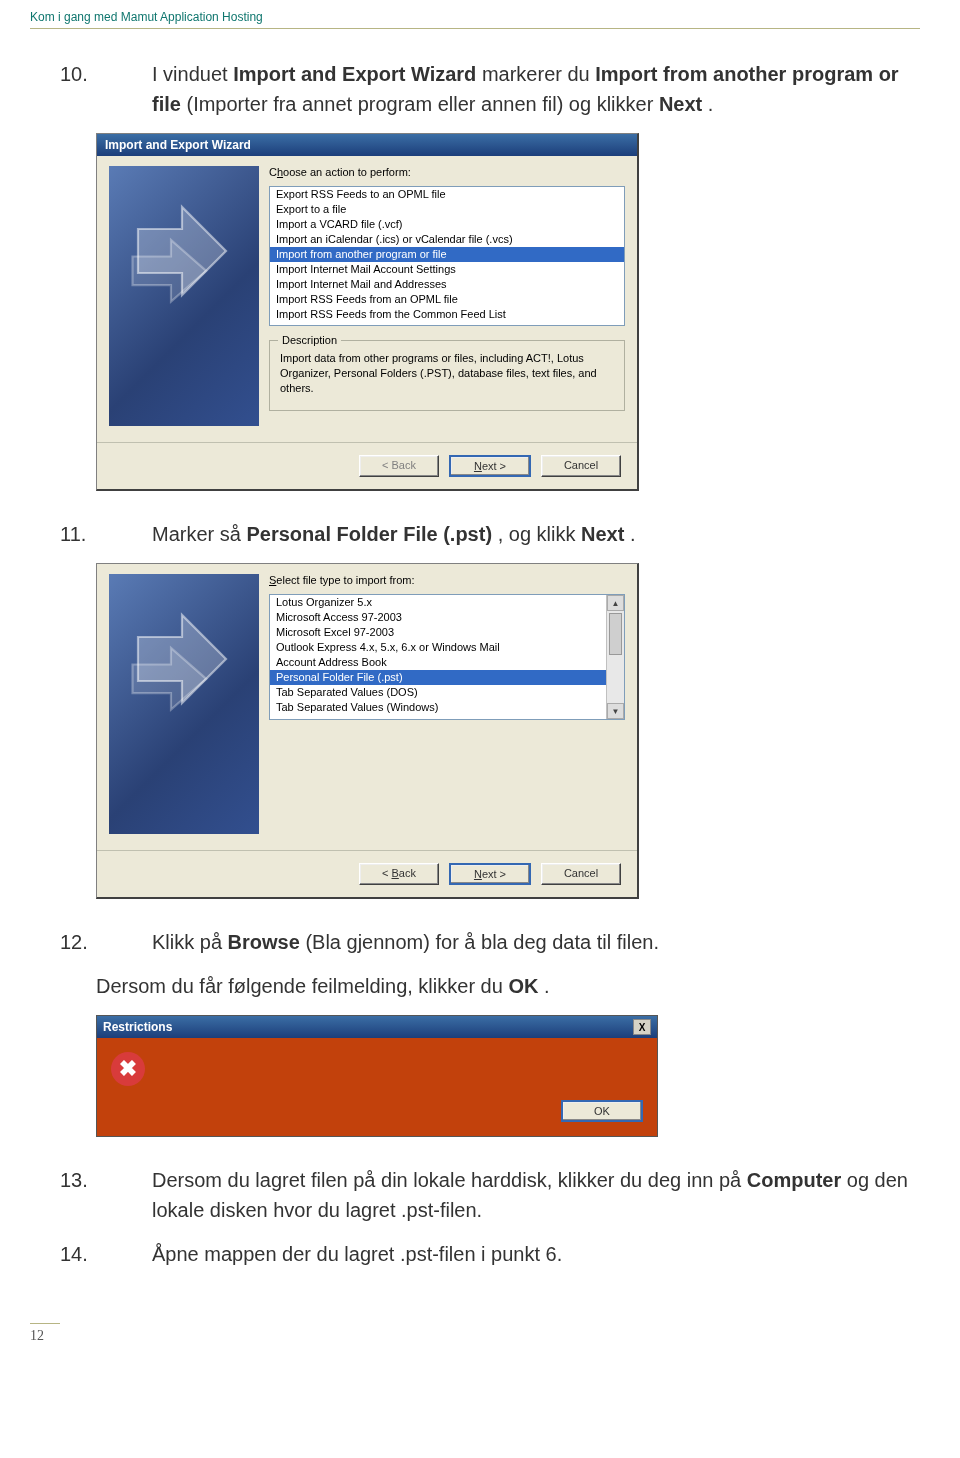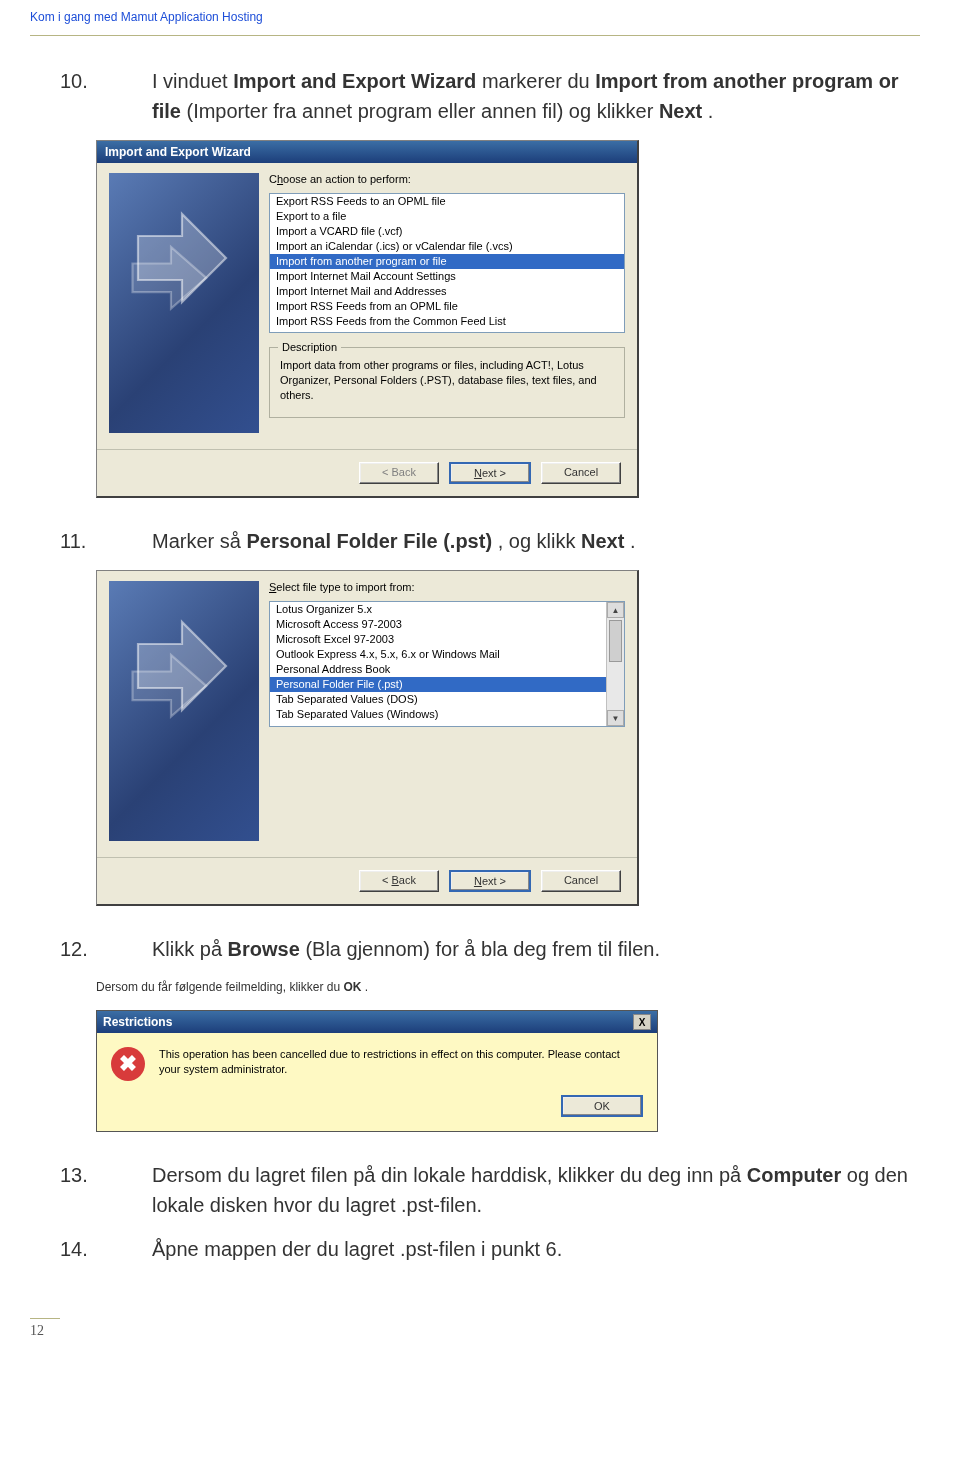--- a/index.html
+++ b/index.html
@@ -8,39 +8,39 @@
     background: #fff;
     font-family: Arial, Helvetica, sans-serif;
     color: #333;
     width: 960px;
   }
   .page {
     padding: 10px 40px 40px 60px;
   }
   .header-line {
     font-size: 12px;
-    color: #1d4ed8;
+    color: #0f766e;
     border-bottom: 1px solid #b7b584;
-    padding-bottom: 11px;
+    padding-bottom: 4px;
     margin-bottom: 30px;
     margin-left: -30px;
   }
   .step {
     font-size: 20px;
     line-height: 1.5;
     margin-left: 0px;
     margin-bottom: 14px;
     display: flex;
     gap: 20px;
   }
   .step-num { min-width: 28px; }
   .step-text { flex: 1; margin-left: 44px; }
   .bold { font-weight: bold; }
   .indent-text {
-    font-size: 12px;
+    font-size: 20px;
     line-height: 1.5;
     margin-left: 36px;
     margin-bottom: 14px;
   }
   
   .dialog {
     background: #ece9d8;
     border: 1px solid #808080;
     border-right: 2px solid #404040;
     border-bottom: 2px solid #404040;
@@ -124,21 +124,21 @@
     background: #ece9d8;
     border: 1px solid #404040;
     border-top-color: #fff;
     border-left-color: #fff;
     box-shadow: inset -1px -1px 0 #888, inset 1px 1px 0 #eee;
   }
   .winbtn.disabled { color: #808080; }
   .winbtn.default { border: 2px solid #3468b3; }
   
   .msgdlg {
-    background: #fef9c3;
+    background: #c2410c;
     border: 1px solid #555;
     margin: 8px 0 28px 36px;
     width: 560px;
     font-family: Tahoma, Arial, sans-serif;
   }
   .msgdlg .mtitle {
     background: linear-gradient(to bottom, #3b6ea5 0%, #1c3e7a 100%);
     color:#fff; font-size:12px; font-weight:bold; padding:3px 6px;
     display:flex; justify-content:space-between; align-items:center;
   }
@@ -246,21 +246,21 @@
       </div>
       <div class="content-col">
         <div class="prompt">
           <u>S</u><span>elect file type to import from:</span>
         </div>
         <div class="listbox with-scroll" style="height:124px;">
           <div class="opt">Lotus Organizer 5.x</div>
           <div class="opt">Microsoft Access 97-2003</div>
           <div class="opt">Microsoft Excel 97-2003</div>
           <div class="opt">Outlook Express 4.x, 5.x, 6.x or Windows Mail</div>
-          <div class="opt">Personal Address Book</div>
+          <div class="opt">Account Address Book</div>
           <div class="opt selected">Personal Folder File (.pst)</div>
           <div class="opt">Tab Separated Values (DOS)</div>
           <div class="opt">Tab Separated Values (Windows)</div>
           <div class="scrollbar">
             <div class="arrow">▲</div>
             <div class="thumb"></div>
             <div class="arrow" style="position:absolute;bottom:0;left:0;right:0;">▼</div>
           </div>
         </div>
         <div style="height:90px;"></div>
@@ -277,37 +277,36 @@
         <span>Cancel</span>
       </div>
     </div>
   </div>
 
   <div class="step">
     <div class="step-num">12.</div>
     <div class="step-text">
       <span>Klikk på </span>
       <span class="bold">Browse</span>
-      <span> (Bla gjennom) for å bla deg frem til filen.</span>
+      <span> (Bla gjennom) for å bla deg data til filen.</span>
     </div>
   </div>
   <div class="indent-text">
     <span>Dersom du får følgende feilmelding, klikker du </span>
     <span class="bold">OK</span>
     <span>.</span>
   </div>
 
   <div class="msgdlg">
     <div class="mtitle">
       <span>Restrictions</span>
       <span class="closebox">X</span>
     </div>
     <div class="msgbody">
       <div class="erricon">✖</div>
-      <div>This operation has been cancelled due to restrictions in effect on this computer. Please contact your system administrator.</div>
     </div>
     <div class="msgbtns">
       <div class="winbtn default">
         <span>OK</span>
       </div>
     </div>
   </div>
 
   <div class="step">
     <div class="step-num">13.</div>

